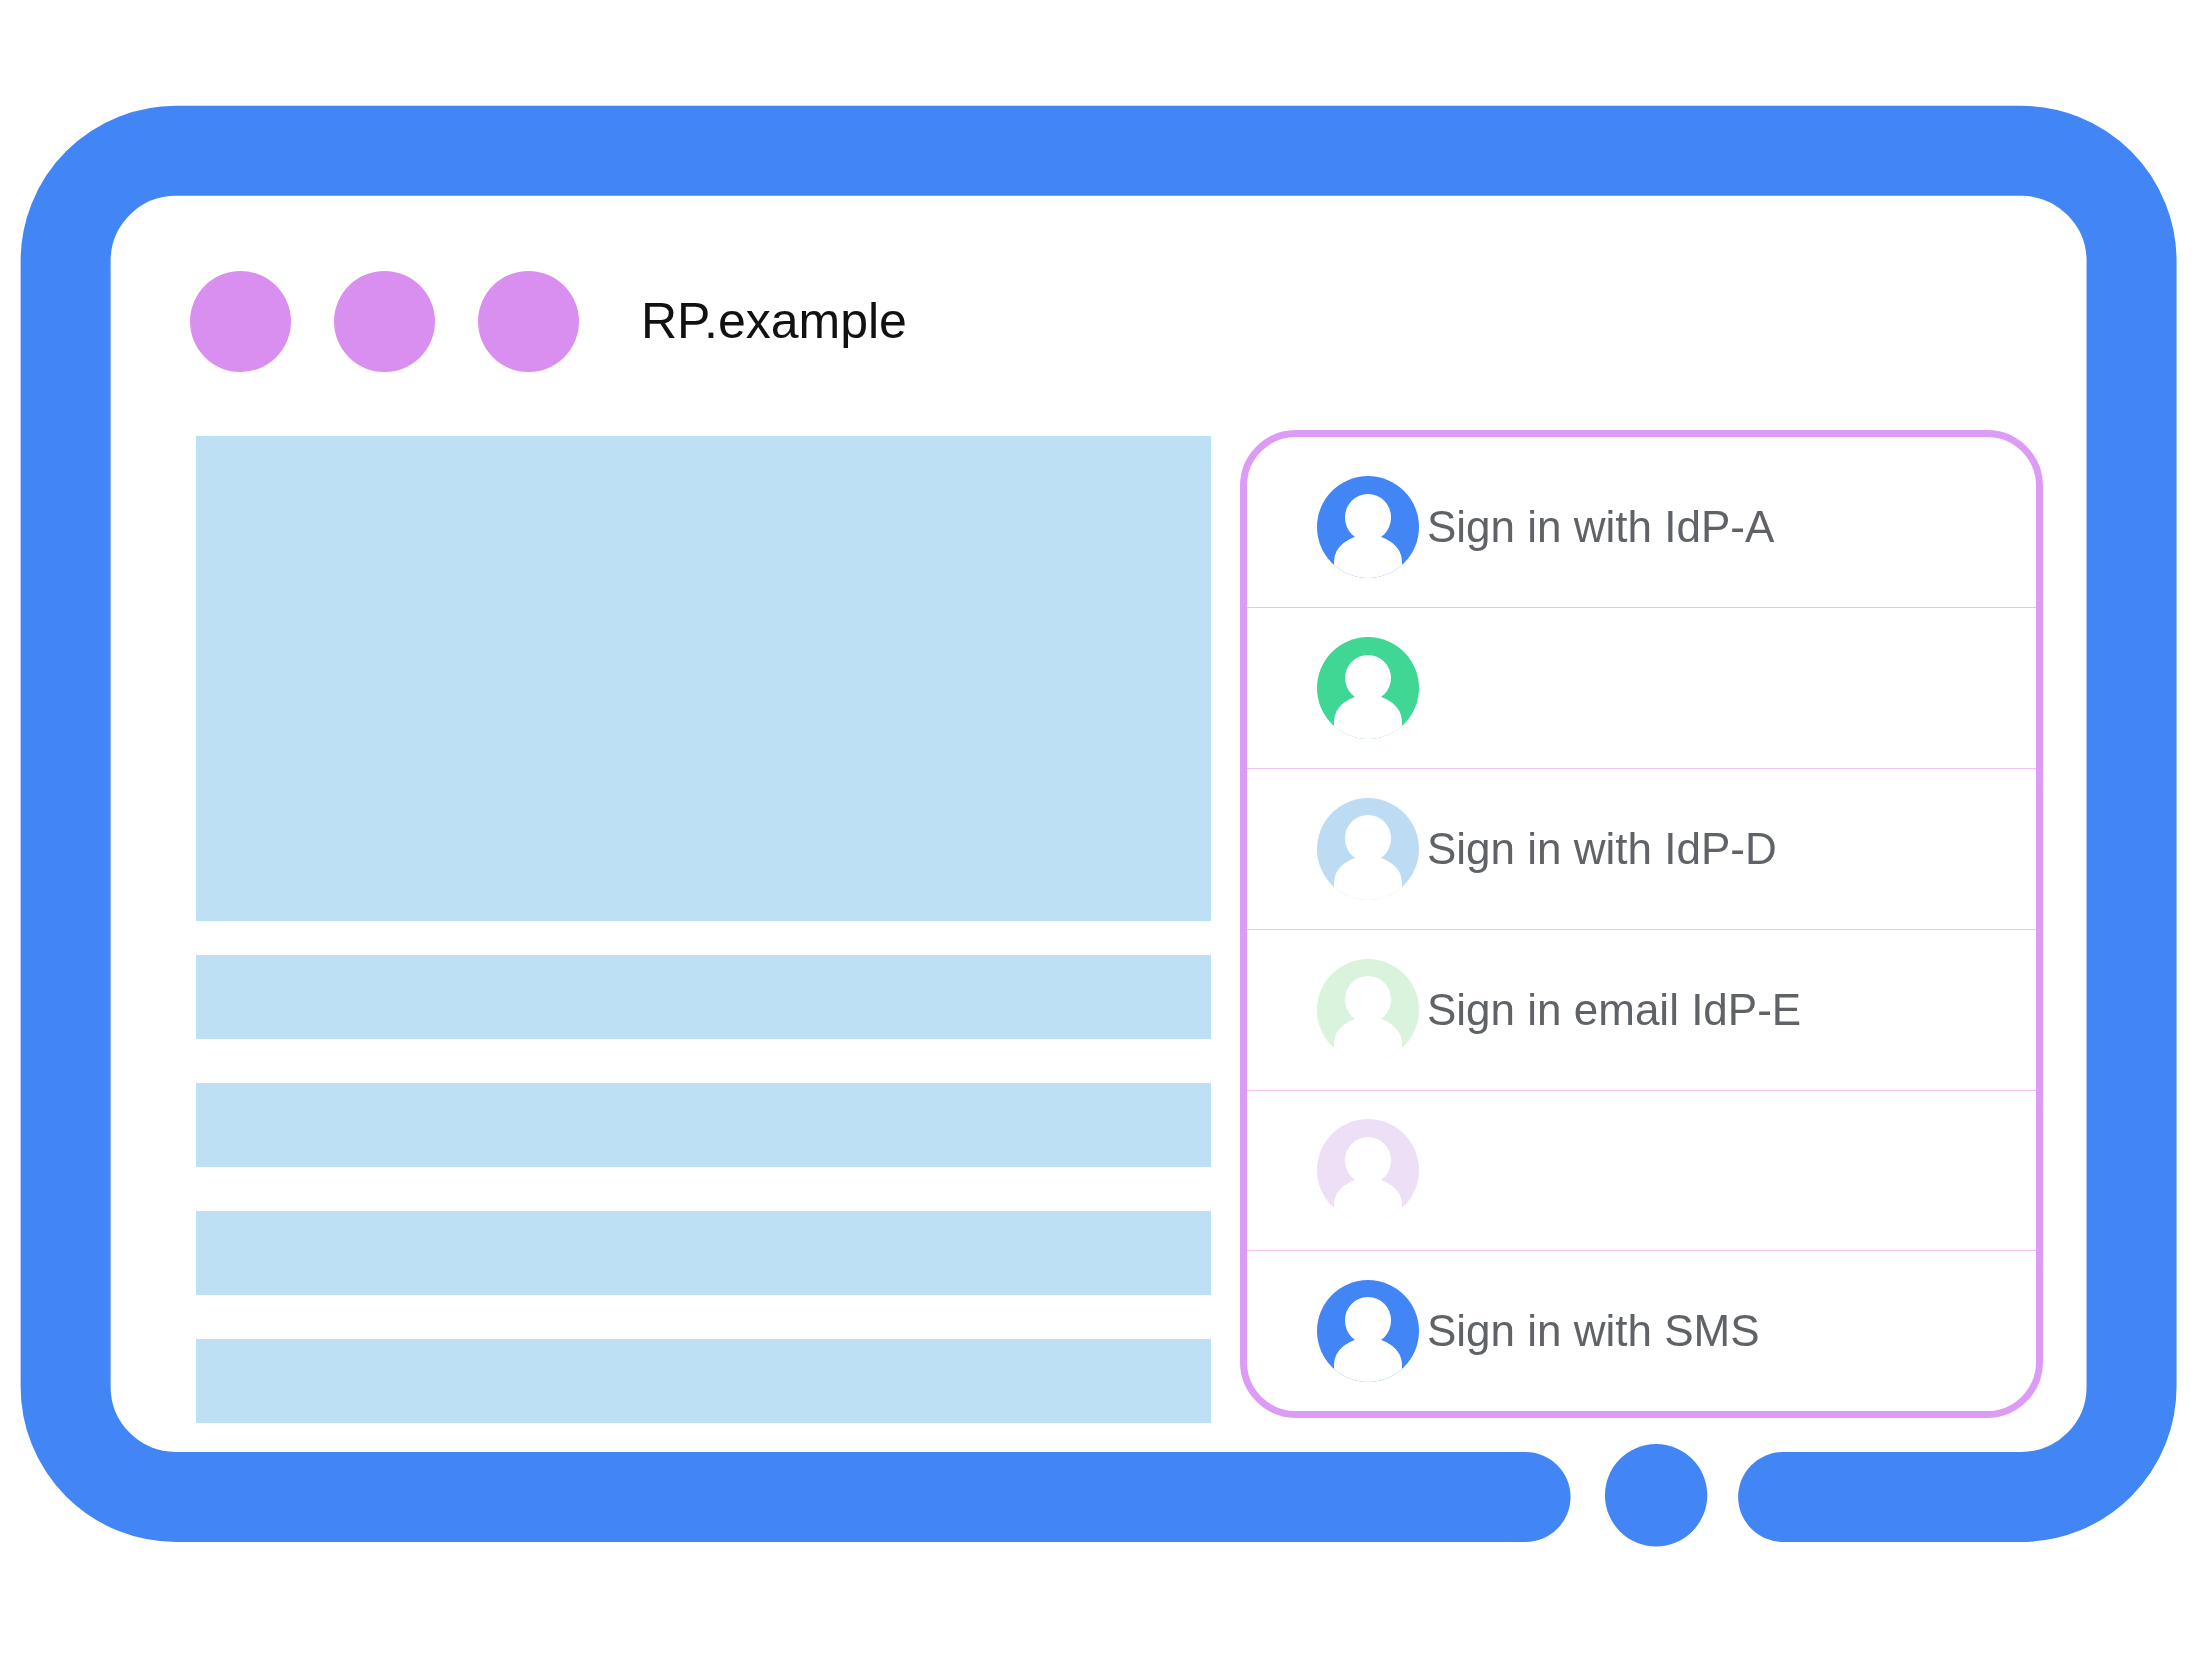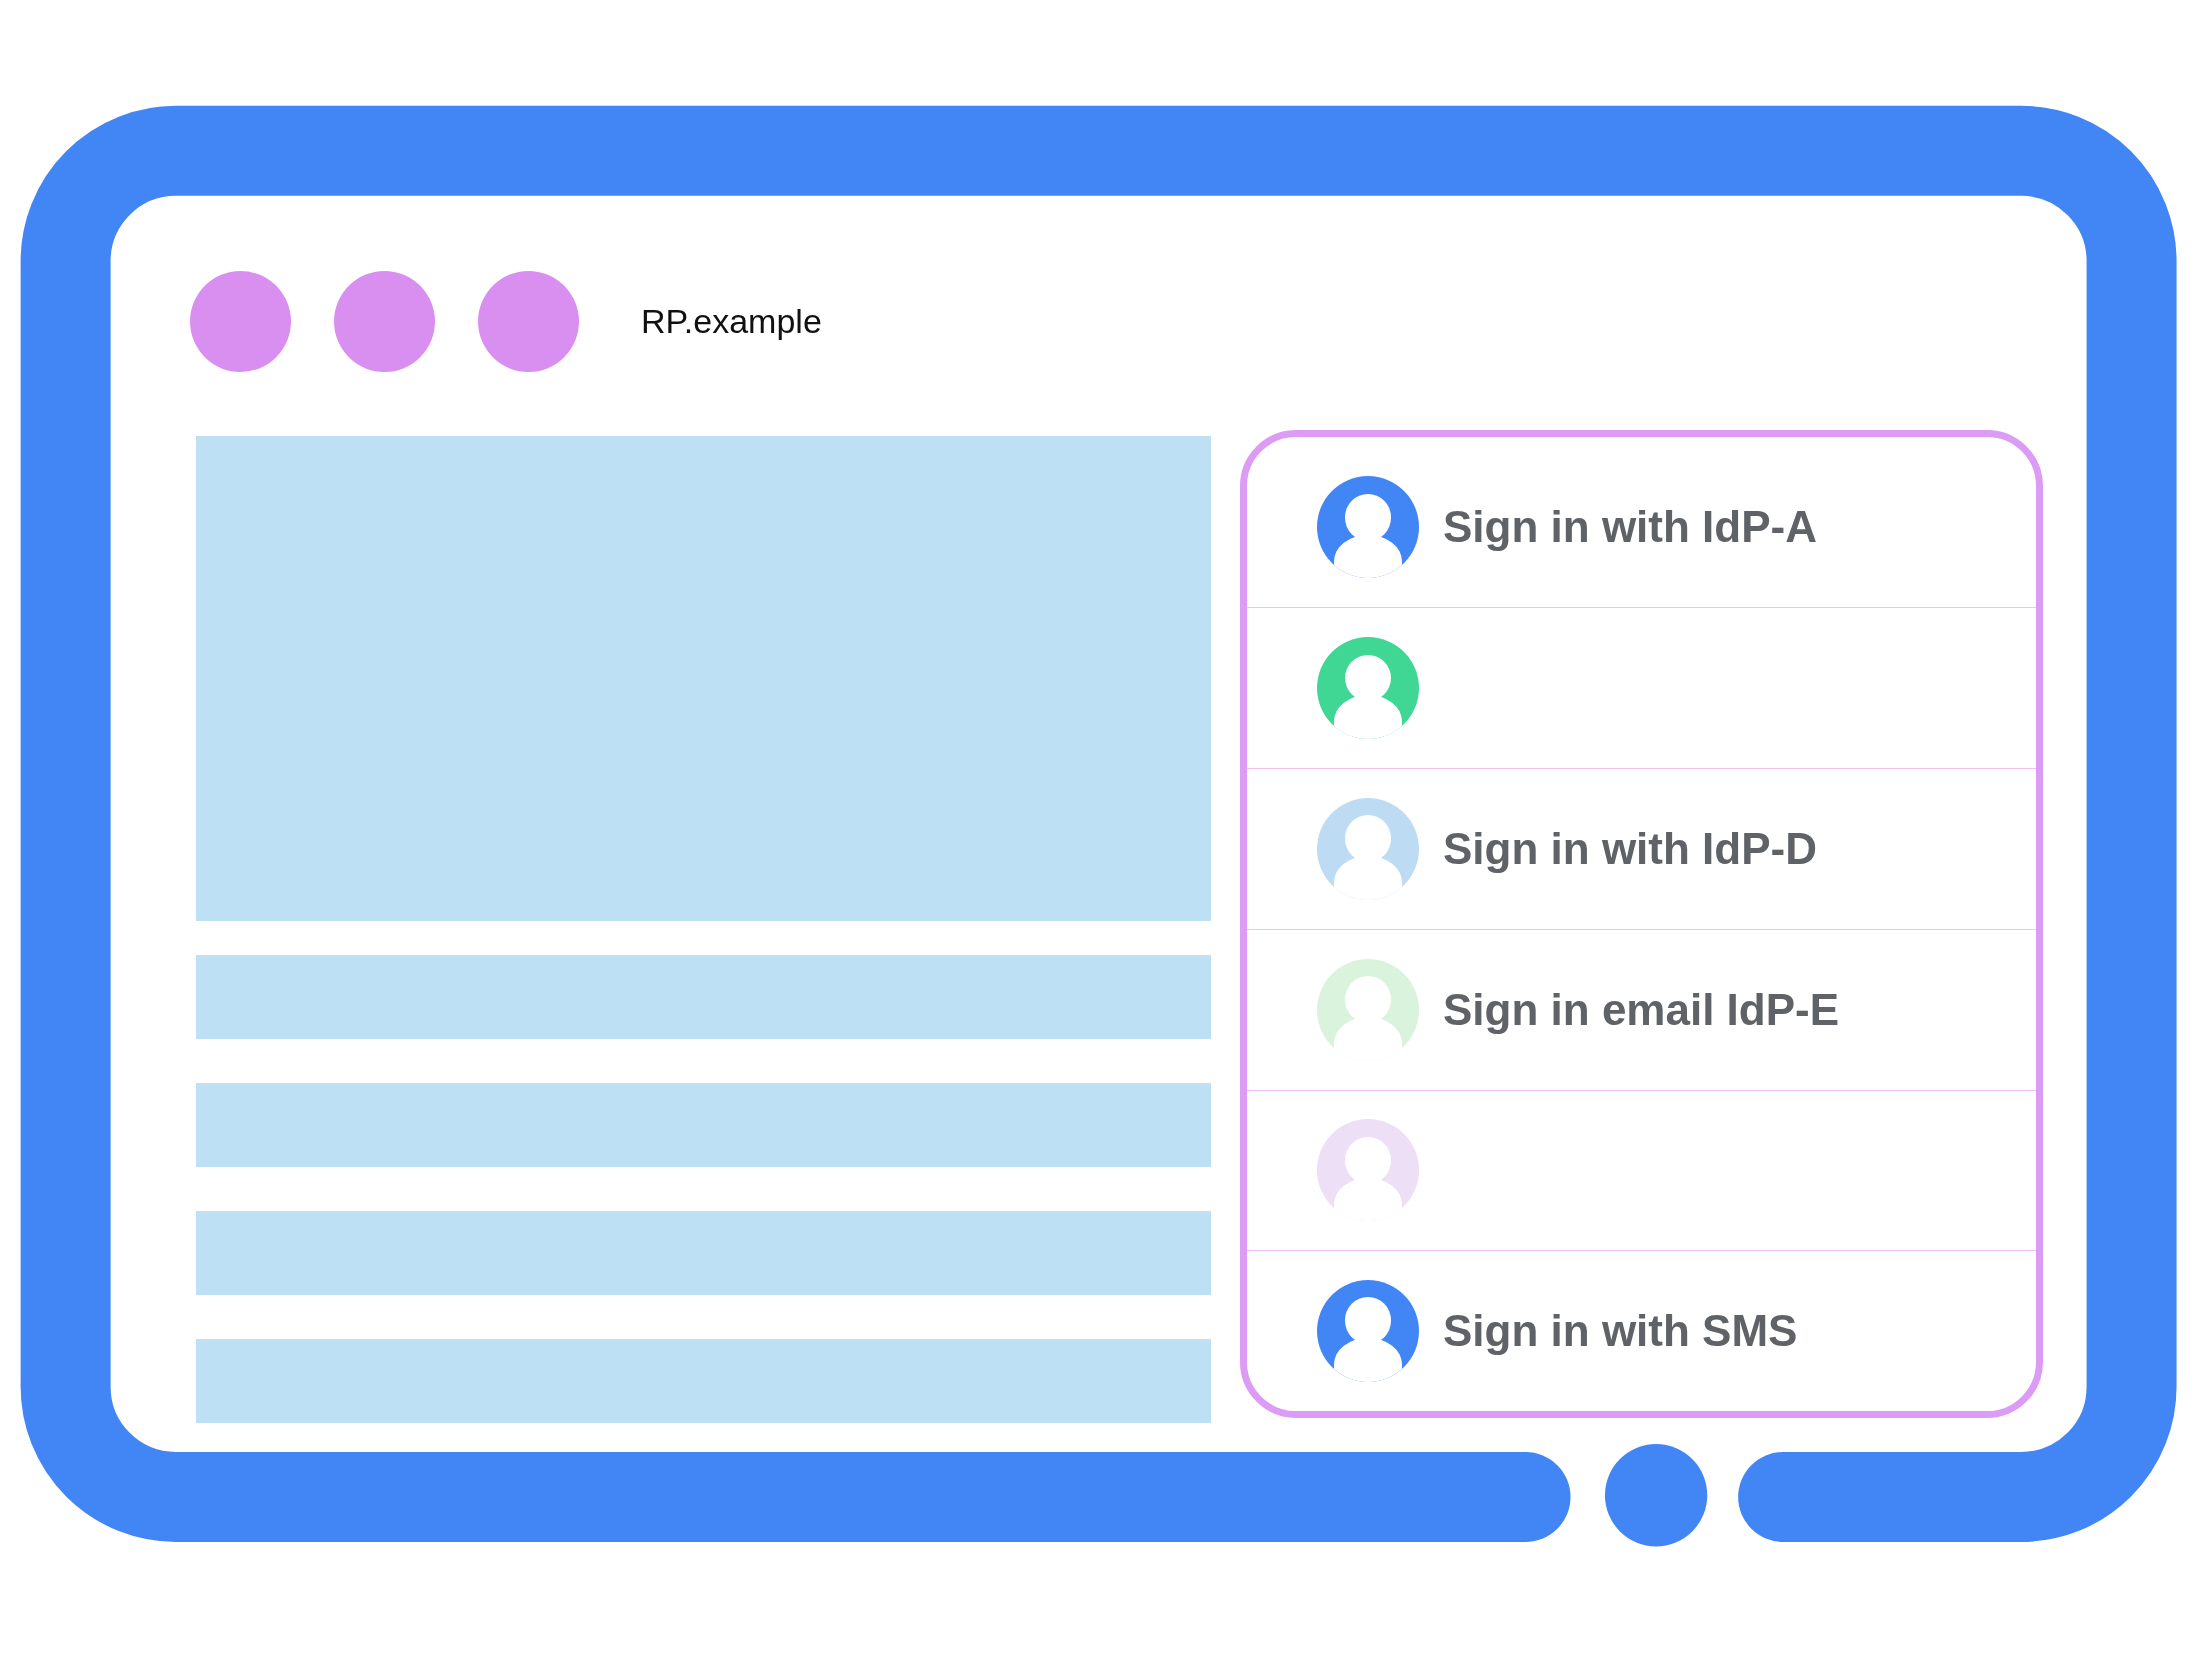--- a/index.html
+++ b/index.html
@@ -9,42 +9,42 @@
 
   
   .frame-svg{position:absolute;left:0;top:0;}
 
   
   .window-dots{position:absolute;left:190px;top:271px;display:flex;gap:43px;}
   .dot{width:101px;height:101px;border-radius:50%;background:var(--dot-purple);}
 
   
   .page-title{position:absolute;left:641px;top:295px;height:53px;
-      font-size:34px;line-height:53px;color:var(--title-color);letter-spacing:0;}
+      font-size:50px;line-height:53px;color:var(--title-color);letter-spacing:0;}
 
   
   .hero{position:absolute;left:196px;top:436px;width:1015px;height:485px;
         background:var(--skeleton-blue);}
   .skeleton-bars{position:absolute;left:196px;top:955px;width:1015px;}
   .bar{width:1015px;height:84px;margin-bottom:44px;background:var(--skeleton-blue);}
 
   
   .dialog{position:absolute;left:1240px;top:430px;width:803px;height:988px;
         box-sizing:border-box;border:7px solid var(--dialog-border);
         border-radius:56px;background:#ffffff;padding-top:10.6px;
         display:flex;flex-direction:column;overflow:hidden;}
   .signin-row{flex:1 1 auto;display:flex;align-items:center;cursor:pointer;}
   .signin-row + .signin-row{border-top:1.8px solid var(--divider-pink);}
   .avatar{width:102px;height:102px;margin-left:70px;border-radius:50%;
         position:relative;overflow:hidden;flex:0 0 auto;}
   .avatar .head{position:absolute;left:27%;top:17%;width:46%;height:46%;
         border-radius:50%;background:#fff;}
   .avatar .torso{position:absolute;left:17%;top:57%;width:66%;height:52%;
         border-radius:50% 50% 42% 42%;background:#fff;}
-  .signin-label{margin-left:24px;font-size:44px;font-weight:700;
+  .signin-label{margin-left:8px;font-size:44px;font-weight:400;
         color:var(--label-gray);letter-spacing:0;}
 </style>
 </head>
 <body>
 
 <div class="canvas">
 
   <svg class="frame-svg" width="2206" height="1654" viewBox="0 0 2500 1875">
     <rect x="74" y="171" width="2342" height="1526" rx="125" fill="none" class="frame-ring" stroke="#4285F4" stroke-width="102"></rect>
     <rect x="1729" y="1632" width="292" height="136" fill="#ffffff"></rect>

